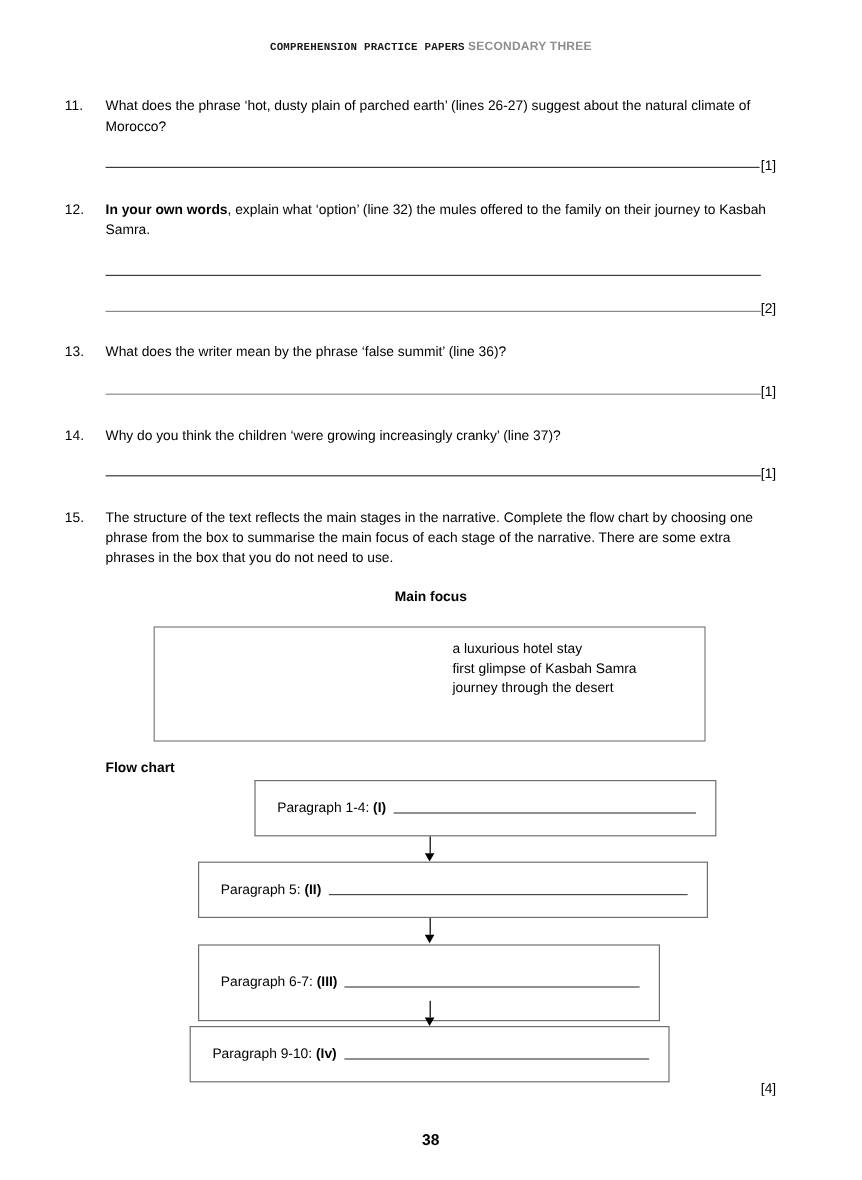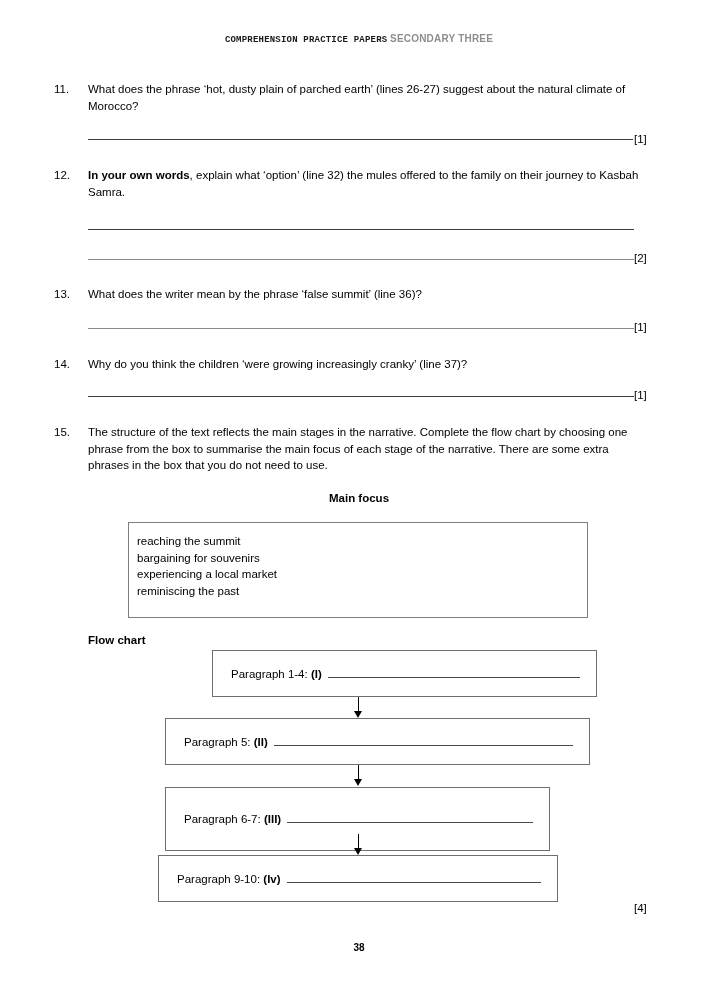--- a/index.html
+++ b/index.html
@@ -154,21 +154,21 @@
     border-top: 7px solid #000000;
   }
 
   
   .page-number {
     position: absolute;
     left: 0;
     width: 718px;
     top: 942px;
     text-align: center;
-    font-size: 10px;
+    font-size: 13px;
     font-weight: bold;
   }
 </style>
 </head>
 <body>
 
 <div class="page-header">
   <span class="hdr-main">COMPREHENSION PRACTICE PAPERS</span>
   <span class="hdr-sub">SECONDARY THREE</span>
 </div>
@@ -203,25 +203,24 @@
 <div class="mark" style="left:634px; top:388px;">[1]</div>
 
 <div class="question" style="top:424px; width:590px;">
   <div class="q-num">15.</div>
   <div class="q-text"><span>The structure of the text reflects the main stages in the narrative. Complete the flow chart by choosing one phrase from the box to summarise the main focus of each stage of the narrative. There are some extra phrases in the box that you do not need to use.</span></div>
 </div>
 
 <div class="main-focus-title">Main focus</div>
 
 <div class="phrase-box">
-  <div class="phrase-col left">
-    <div class="phrase-item">reaching the summit</div>
-    <div class="phrase-item">bargaining for souvenirs</div>
-    <div class="phrase-item">experiencing a local market</div>
-    <div class="phrase-item">reminiscing the past</div>
+  <div class="phrase-col right">
+    <div class="phrase-item">a luxurious hotel stay</div>
+    <div class="phrase-item">first glimpse of Kasbah Samra</div>
+    <div class="phrase-item">journey through the desert</div>
   </div>
 </div>
 
 <div class="flow-label">Flow chart</div>
 
 <div class="flow-box" style="left:165px; top:650px; width:385px; height:47px;margin-left:47px;">
   <div class="flow-box-inner">
     <span class="fb-label"><span>Paragraph 1-4: </span><b>(I)</b></span>
     <span class="fb-rule"></span>
   </div>

